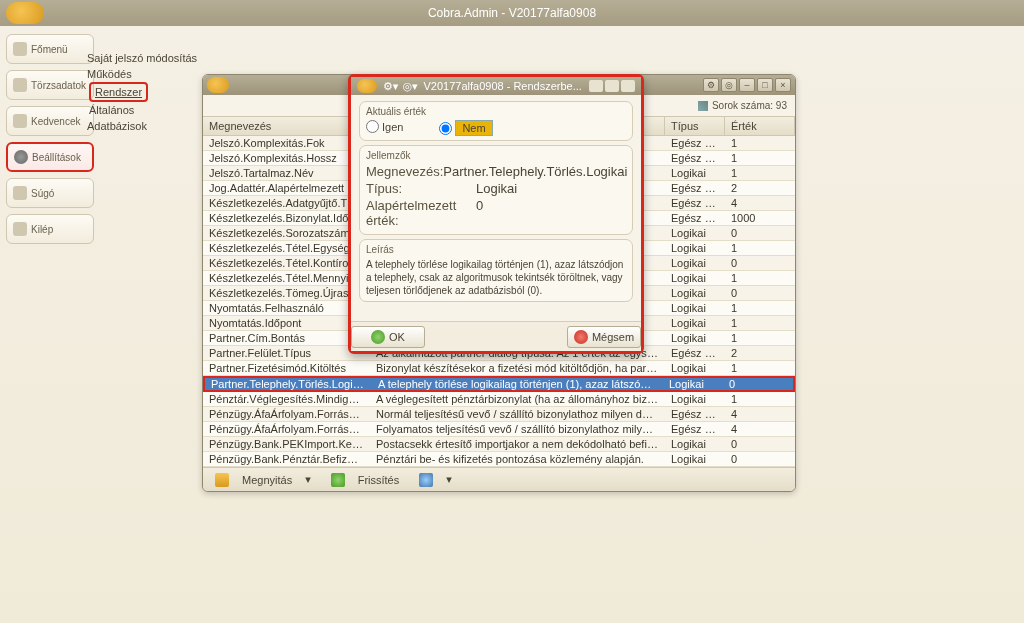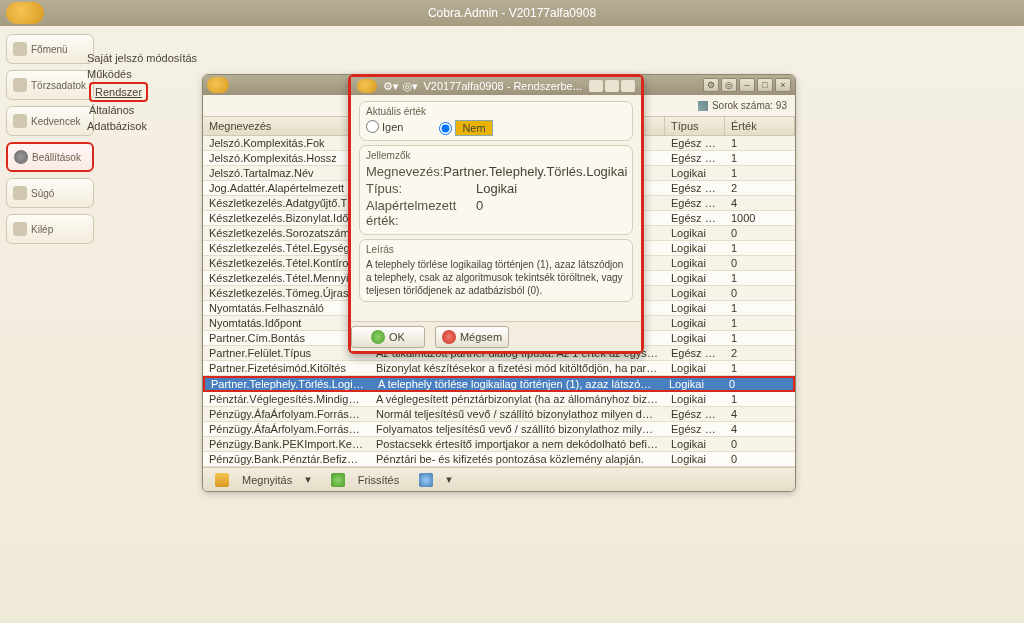--- a/index.html
+++ b/index.html
@@ -40,21 +40,21 @@
 .dialog .dtitle .ctrls span{width:14px;height:12px;background:#e8e2d0;border-radius:2px;cursor:pointer}
 .dbody{padding:6px 8px;flex:1;overflow:auto}
 .grp{border:1px solid #d5cdb6;border-radius:7px;padding:4px 6px;margin-bottom:4px;background:#fbf8f0}
 .grp .gt{font-size:10px;color:#6a624e;margin-bottom:3px}
 .radios{display:flex;gap:36px;align-items:flex-start}
 .radios label{display:flex;align-items:center;gap:3px;cursor:pointer}
 .radios input{cursor:pointer}
 .kv{display:flex;font-size:13px;margin:2px 0}
 .kv .k{width:110px;color:#5a533f}
 .desc{font-size:10px;line-height:13px;color:#4a4436}
-.dlgbtns{height:30px;display:flex;align-items:center;justify-content:flex-start;gap:10px;border-top:1px solid #d5cdb6;background:#f2edde}
+.dlgbtns{height:30px;display:flex;align-items:center;justify-content:space-between;gap:10px;border-top:1px solid #d5cdb6;background:#f2edde}
 .dbtn{width:74px;height:22px;border:1px solid #b5ad95;border-radius:3px;background:linear-gradient(#fff,#e8e2d0);display:flex;align-items:center;justify-content:center;gap:4px;font-size:11px;cursor:pointer}
 .dbtn .bic{width:14px;height:14px;border-radius:50%}
 .dbtn.ok .bic{background:radial-gradient(circle,#8ed36a,#4a9a28)}
 .dbtn.cancel .bic{background:radial-gradient(circle,#f47a6e,#c62f21)}
 </style>
 </head>
 <body>
 
 <div class="titlebar">
   <div class="logo"></div>

